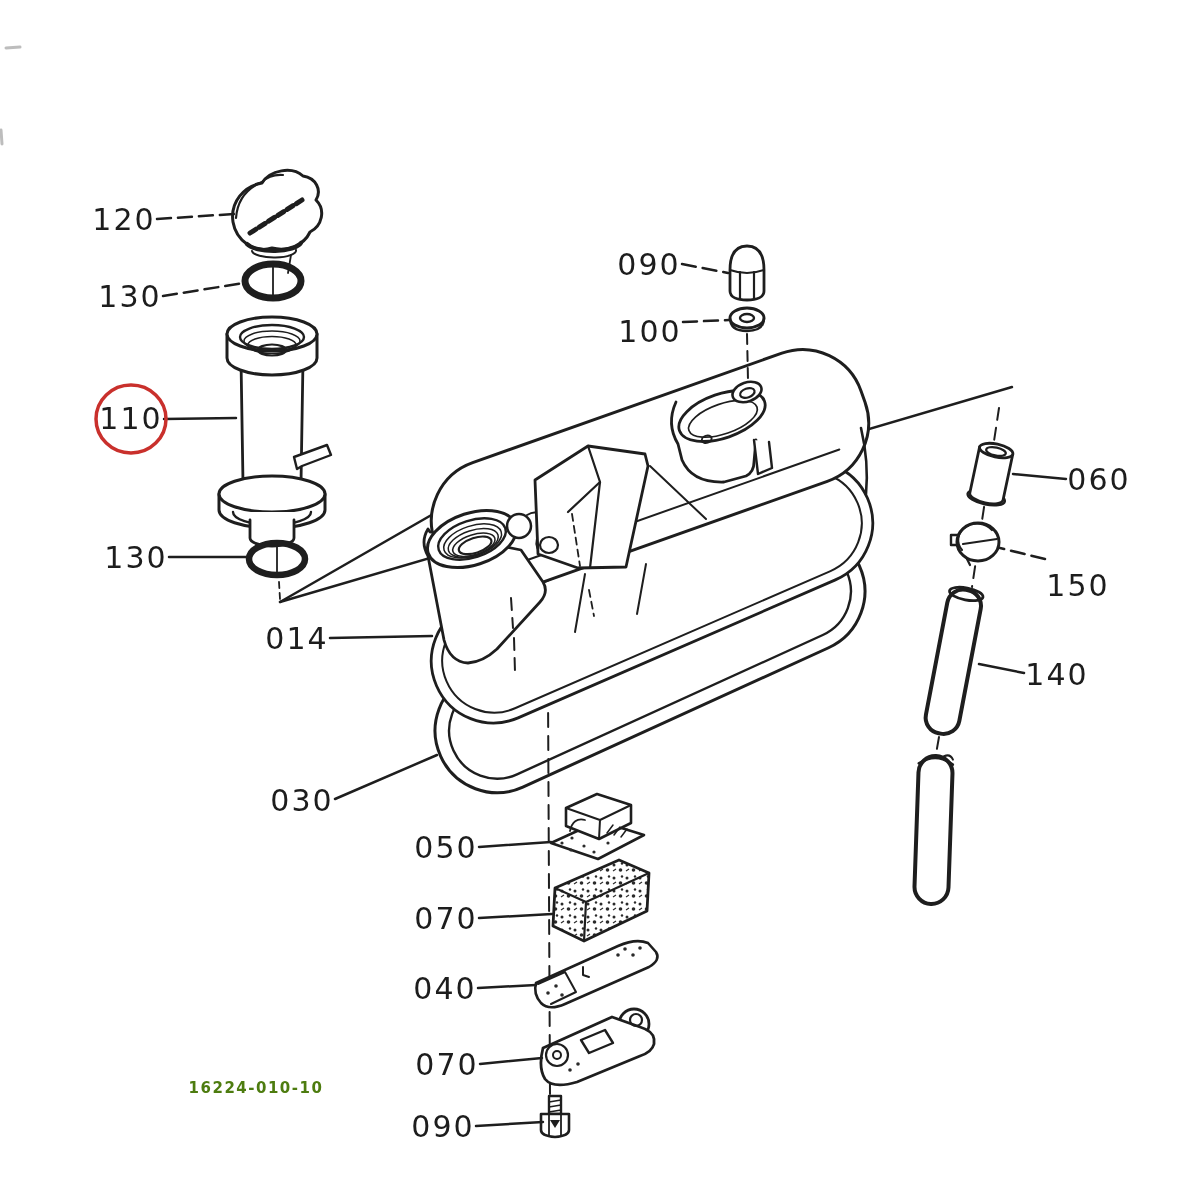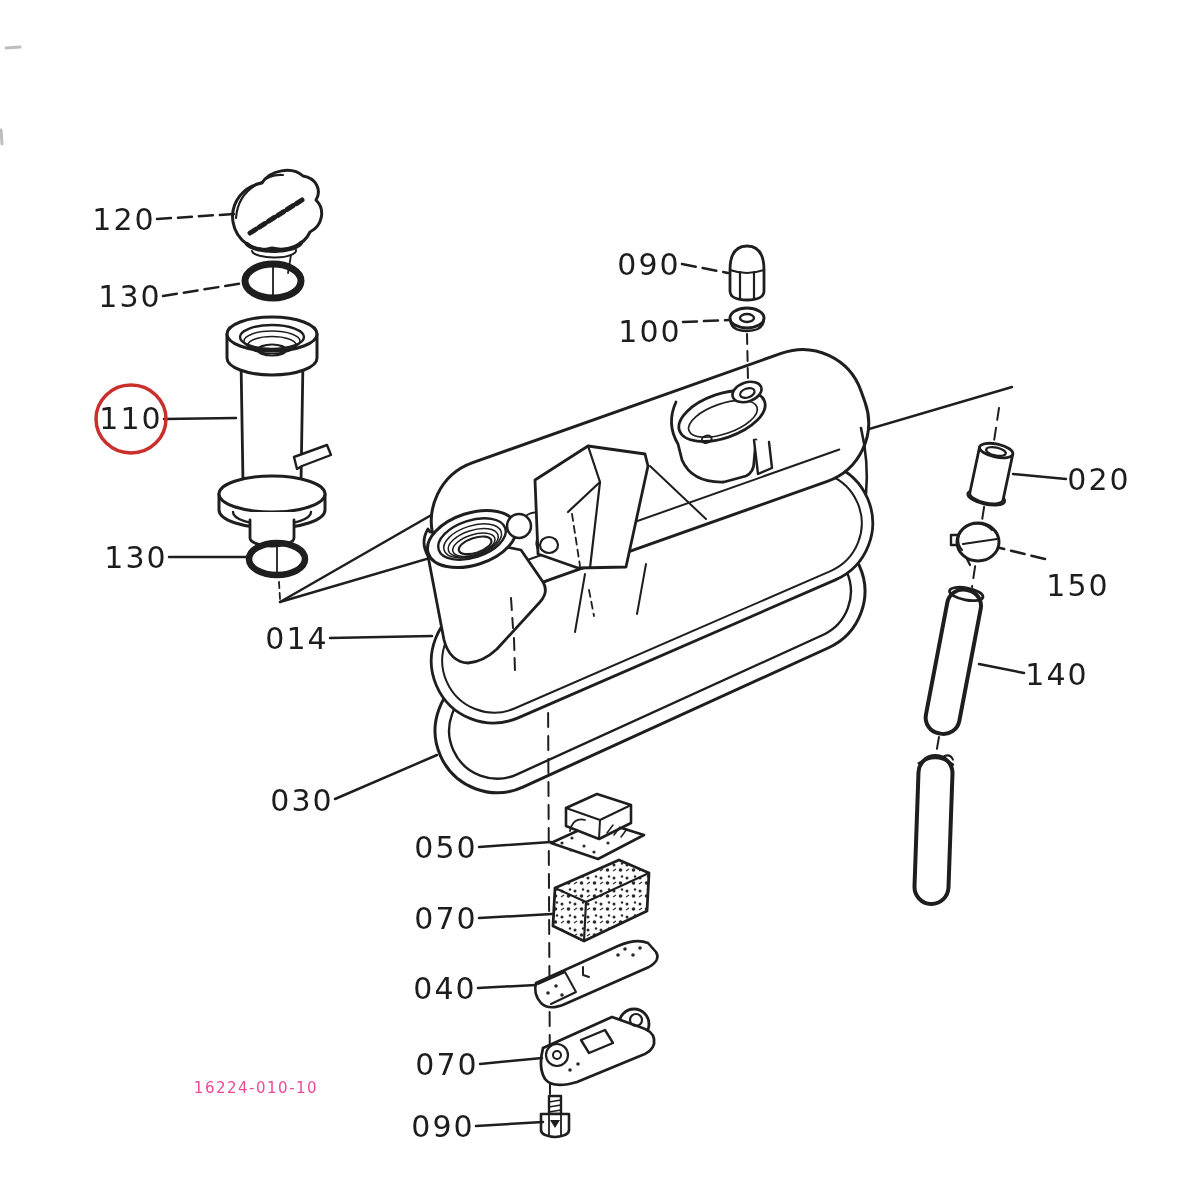--- a/index.html
+++ b/index.html
@@ -8,21 +8,21 @@
     font-family:"DejaVu Sans",sans-serif;overflow:hidden;margin-top:42px;
   }
   .stage svg{position:absolute;left:0;top:0;}
   .callout{
     position:absolute;transform:translate(-50%,-50%);
     font-size:30px;line-height:1;letter-spacing:2px;color:#1d1d1d;
     cursor:pointer;user-select:none;white-space:nowrap;
   }
   .drawing-no{
     position:absolute;transform:translate(-50%,-50%);
-    font-size:15px;font-weight:normal;letter-spacing:1.5px;color:#ec4899;
+    font-size:15px;font-weight:bold;letter-spacing:1.5px;color:#4d7c0f;
     white-space:nowrap;
   }
 </style>
 </head>
 <body>
 
 <div class="stage">
 
 <svg width="1200" height="1200" viewBox="0 0 1200 1200">
   <defs>
@@ -302,21 +302,21 @@
 </svg>
 
 <div class="callout" style="left:124px;top:178px">120</div>
 <div class="callout" style="left:130px;top:255px">130</div>
 <div class="callout" style="left:131px;top:377px">110</div>
 <div class="callout" style="left:136px;top:516px">130</div>
 <div class="callout" style="left:297px;top:597px">014</div>
 <div class="callout" style="left:302px;top:759px">030</div>
 <div class="callout" style="left:649px;top:223px">090</div>
 <div class="callout" style="left:650px;top:290px">100</div>
-<div class="callout" style="left:1099px;top:438px">020</div>
+<div class="callout" style="left:1099px;top:438px">060</div>
 <div class="callout" style="left:1078px;top:544px">150</div>
 <div class="callout" style="left:1057px;top:633px">140</div>
 <div class="callout" style="left:446px;top:806px">050</div>
 <div class="callout" style="left:446px;top:877px">070</div>
 <div class="callout" style="left:445px;top:947px">040</div>
 <div class="callout" style="left:447px;top:1023px">070</div>
 <div class="callout" style="left:443px;top:1085px">090</div>
 
 <div class="drawing-no" style="left:256px;top:1046px">16224-010-10</div>
 

